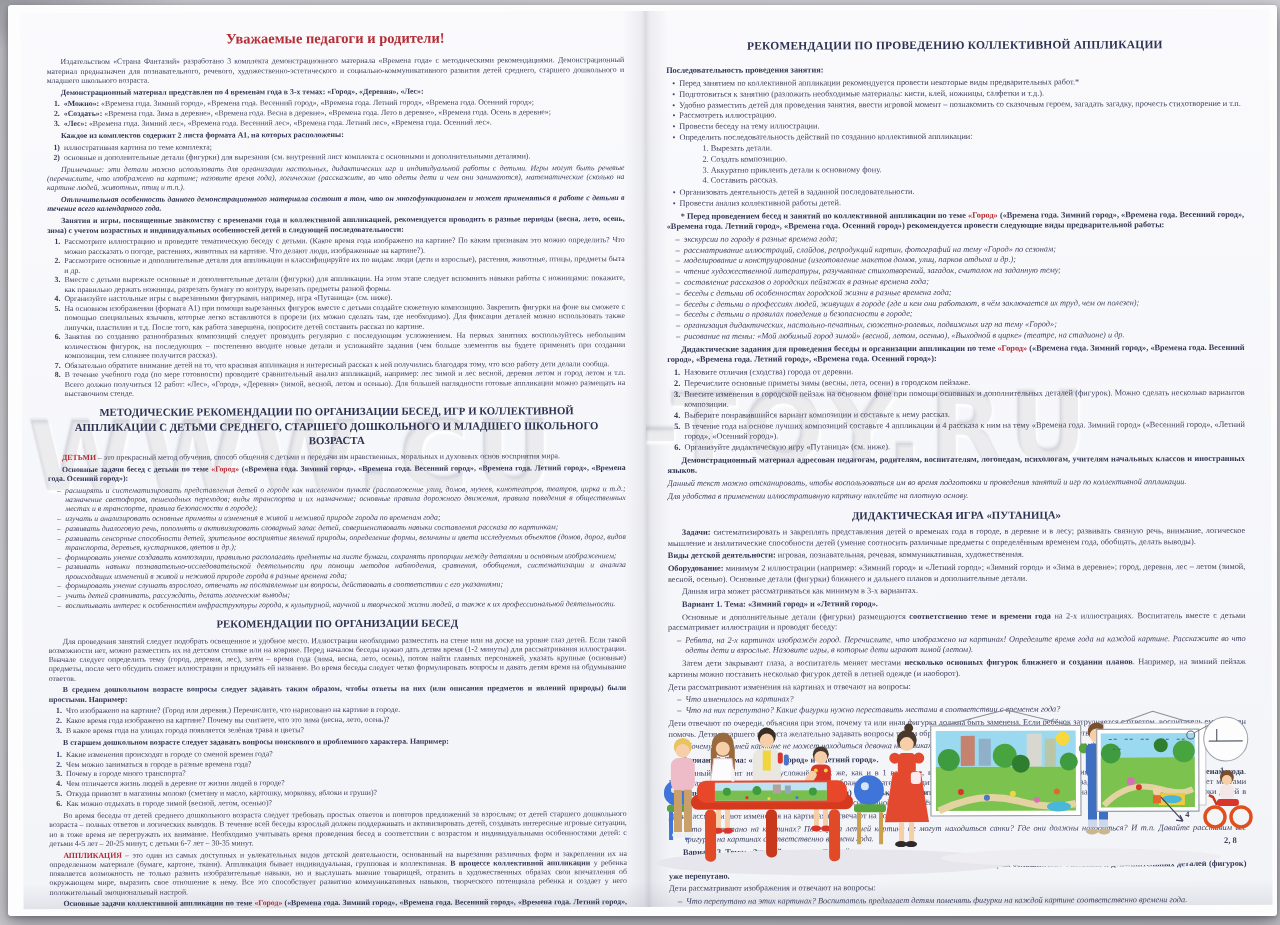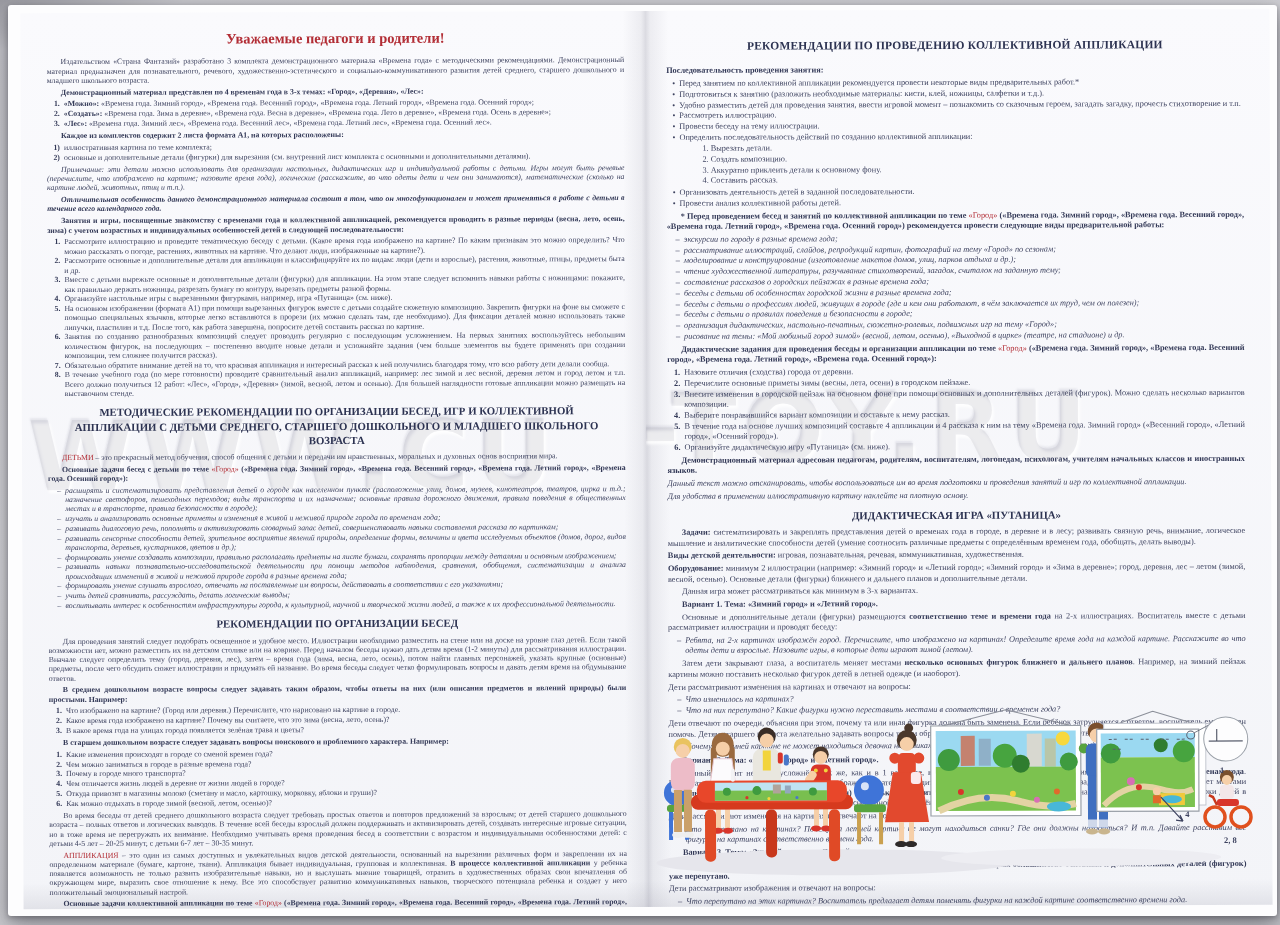--- a/index.html
+++ b/index.html
@@ -28,21 +28,21 @@
   .blk{margin:0 0 2.5px;}
   .title{color:#b22d35;text-align:center;font-weight:bold;font-size:14.5px;margin:2px 0 9px;}
   .h2{text-align:center;font-weight:bold;font-size:10.8px;color:#2d3352;margin:7px 18px 5px;line-height:1.32;}
   .h2.main{font-size:11.5px;margin-top:2px;margin-bottom:12px;letter-spacing:.2px;}
   .para{text-align:justify;text-indent:14px;}
   .para.b{font-weight:bold;color:#343a58;}
   .para.i{font-style:italic;}
   .para.bi{font-weight:bold;font-style:italic;color:#343a58;}
   .para.noind{text-indent:0;}
   span.b{font-weight:bold;color:#343a58;}
-  span.r{font-weight:normal;color:#b22d35;}
+  span.r{font-weight:bold;color:#b22d35;}
   .olist,.dlist,.dotlist{margin:1px 0 3px;}
   .li{display:flex;margin-bottom:.5px;}
   .mk{flex:0 0 13px;text-align:right;margin-right:4px;}
   .olist .mk{font-weight:bold;color:#343a58;}
   .dotlist .mk{flex-basis:9px;}
   .tx{flex:1;text-align:justify;}
   .dlist .mk,.dlist .tx{font-style:italic;}
   .lead{font-weight:bold;color:#343a58;}
   .sub{margin:1px 0 1px 36px;}
   .sub div{margin-bottom:.5px;}
@@ -346,21 +346,21 @@
           <div class="blk para noind"><span class="b">Оборудование: </span><span>минимум 2 иллюстрации (например: «Зимний город» и «Летний город»; «Зимний город» и «Зима в деревне»; город, деревня, лес – летом (зимой, весной, осенью). Основные детали (фигурки) ближнего и дальнего планов и дополнительные детали.</span></div>
           <div class="blk para">Данная игра может рассматриваться как минимум в 3-х вариантах.</div>
           <div class="blk para b">Вариант 1. Тема: «Зимний город» и «Летний город».</div>
           <div class="blk para"><span>Основные и дополнительные детали (фигурки) размещаются </span><span class="b">соответственно теме и времени года</span><span> на 2-х иллюстрациях. Воспитатель вместе с детьми рассматривает иллюстрации и проводят беседу:</span></div>
           <div class="blk dlist">
             <div class="li">
               <span class="mk">–</span>
               <span class="tx">Ребята, на 2-х картинах изображён город. Перечислите, что изображено на картинах! Определите время года на каждой картине. Расскажите во что одеты дети и взрослые. Назовите игры, в которые дети играют зимой (летом).</span>
             </div>
           </div>
-          <div class="blk para"><span>Затем дети закрывают глаза, а воспитатель меняет местами </span><span class="b">несколько основных фигурок ближнего и дальнего планов</span><span>. Например, на зимний пейзаж картины можно поставить несколько фигурок детей в летней одежде (и наоборот).</span></div>
+          <div class="blk para"><span>Затем дети закрывают глаза, а воспитатель меняет местами </span><span class="b">несколько основных фигурок ближнего и создании планов</span><span>. Например, на зимний пейзаж картины можно поставить несколько фигурок детей в летней одежде (и наоборот).</span></div>
           <div class="blk para noind">Дети рассматривают изменения на картинах и отвечают на вопросы:</div>
           <div class="blk dlist">
             <div class="li">
               <span class="mk">–</span>
               <span class="tx">Что изменилось на картинах?</span>
             </div>
             <div class="li">
               <span class="mk">–</span>
               <span class="tx">Что на них перепутано? Какие фигурки нужно переставить местами в соответствии с временем года?</span>
             </div>

